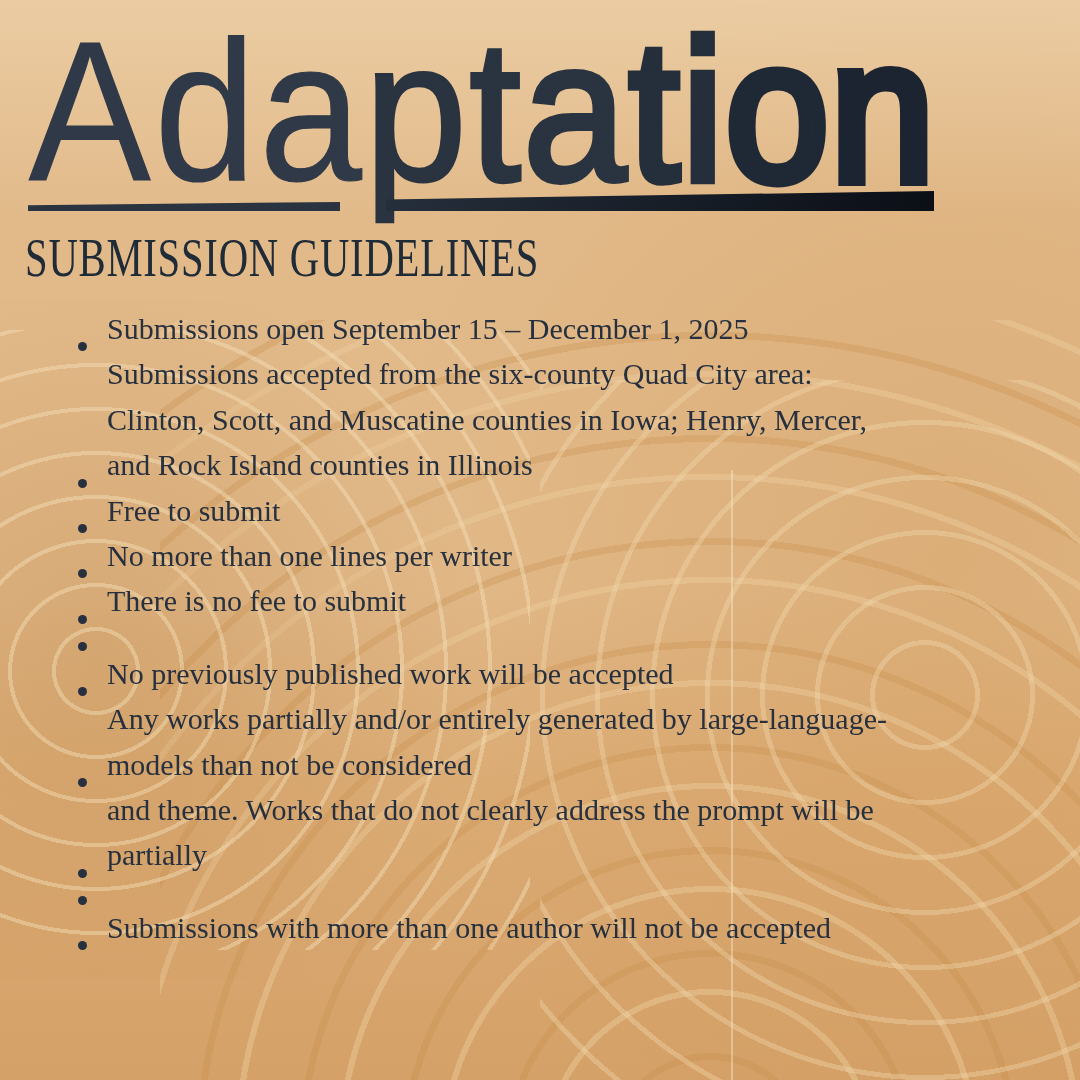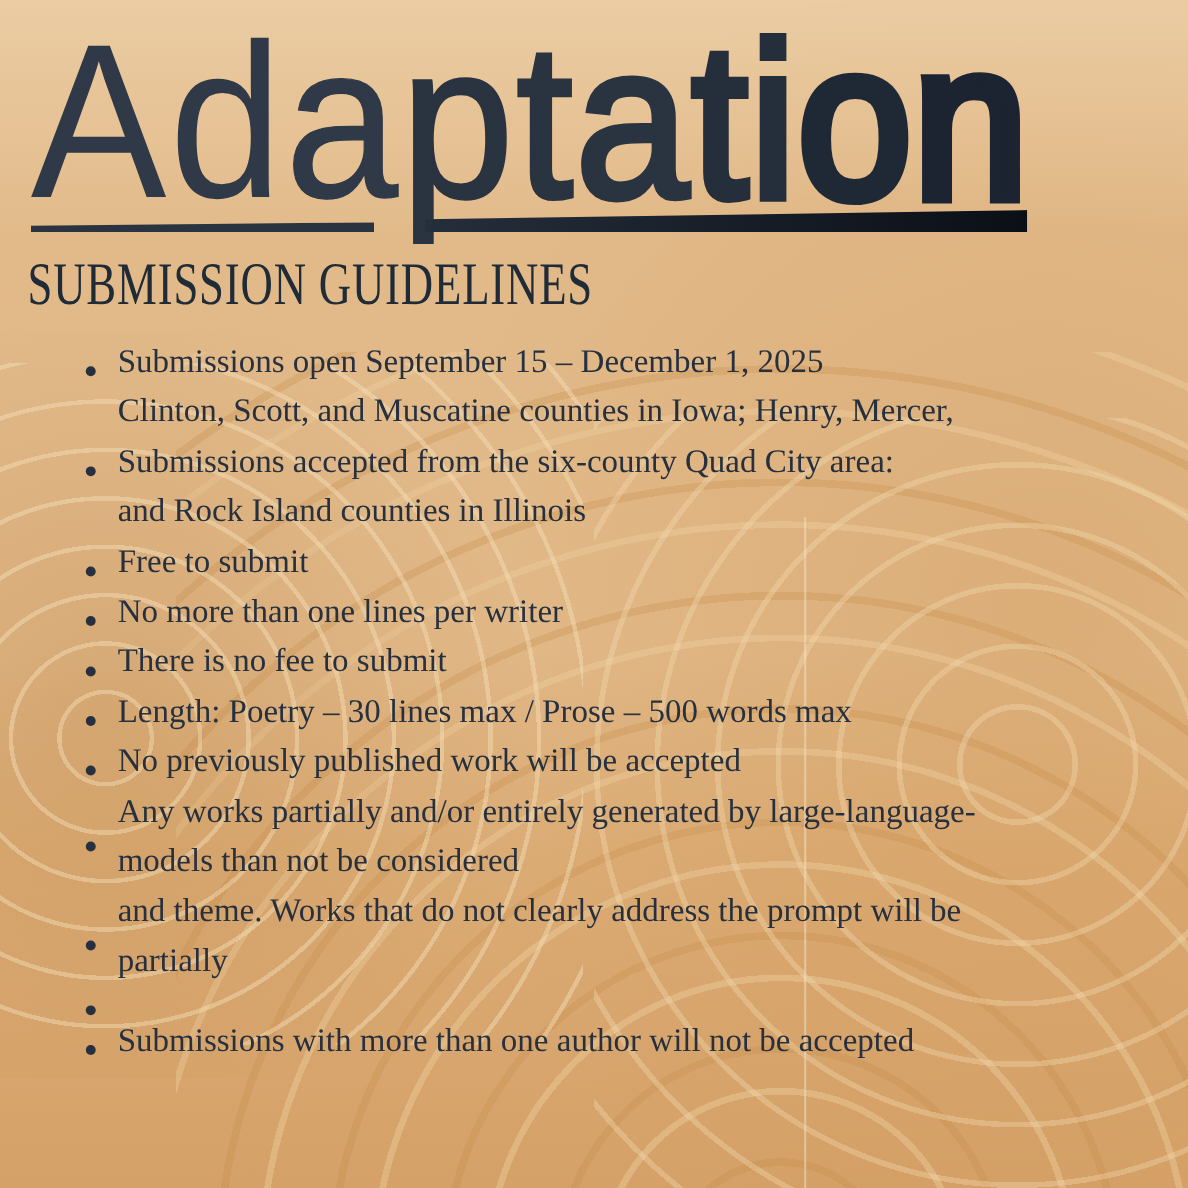--- a/index.html
+++ b/index.html
@@ -49,21 +49,21 @@
             clip-path:polygon(0 42%,100% 0,100% 100%,0 100%);}
   
   .heading{position:absolute;left:25px;top:228px;
            font-family:"Liberation Serif", serif;font-weight:400;
            font-size:55px;line-height:1.1;letter-spacing:1px;
            color:var(--head);white-space:nowrap;
            transform:scaleX(.74);transform-origin:0 0;}
   
   .glist{position:absolute;left:0;top:306px;margin:0;padding:0 0 0 78px;
          list-style:none;}
-  .g-item{display:flex;align-items:center;margin:0;padding:0;}
+  .g-item{display:flex;align-items:flex-end;margin:0;padding:0;}
   .dot{flex:0 0 auto;width:9px;height:9px;border-radius:50%;
        background:var(--body);margin:18px 20px 0 0;}
   .g-lines{min-width:0;}
   .g-line{font-size:30px;line-height:45.4px;color:var(--body);
           white-space:nowrap;}
 </style>
 </head>
 <body>
 
 <div class="seam"></div>
@@ -94,22 +94,22 @@
 <ul class="glist">
     <li class="g-item">
       <span class="dot"></span>
       <div class="g-lines">
         <div class="g-line">Submissions open September 15 – December 1, 2025</div>
       </div>
     </li>
     <li class="g-item">
       <span class="dot"></span>
       <div class="g-lines">
+        <div class="g-line">Submissions accepted from the six-county Quad City area:</div>
         <div class="g-line">Clinton, Scott, and Muscatine counties in Iowa; Henry, Mercer,</div>
-        <div class="g-line">Submissions accepted from the six-county Quad City area:</div>
         <div class="g-line">and Rock Island counties in Illinois</div>
       </div>
     </li>
     <li class="g-item">
       <span class="dot"></span>
       <div class="g-lines">
         <div class="g-line">Free to submit</div>
       </div>
     </li>
     <li class="g-item">
@@ -119,23 +119,20 @@
       </div>
     </li>
     <li class="g-item">
       <span class="dot"></span>
       <div class="g-lines">
         <div class="g-line">There is no fee to submit</div>
       </div>
     </li>
     <li class="g-item">
       <span class="dot"></span>
-      <div class="g-lines">
-        <div class="g-line">Length: Poetry – 30 lines max / Prose – 500 words max</div>
-      </div>
     </li>
     <li class="g-item">
       <span class="dot"></span>
       <div class="g-lines">
         <div class="g-line">No previously published work will be accepted</div>
       </div>
     </li>
     <li class="g-item">
       <span class="dot"></span>
       <div class="g-lines">

